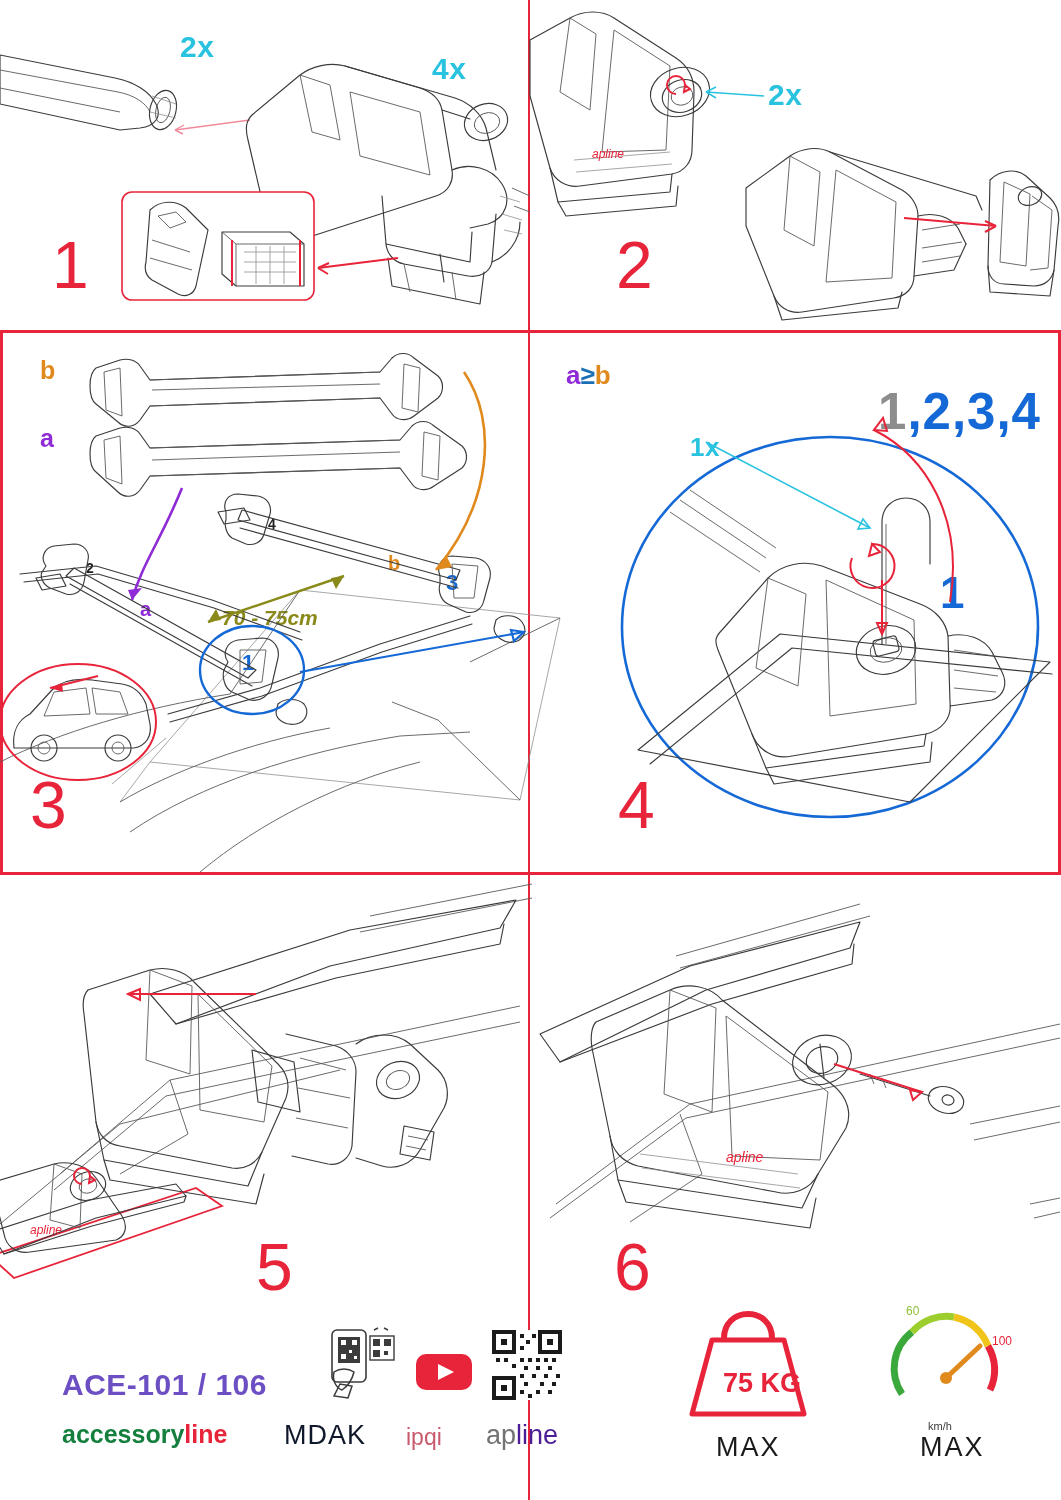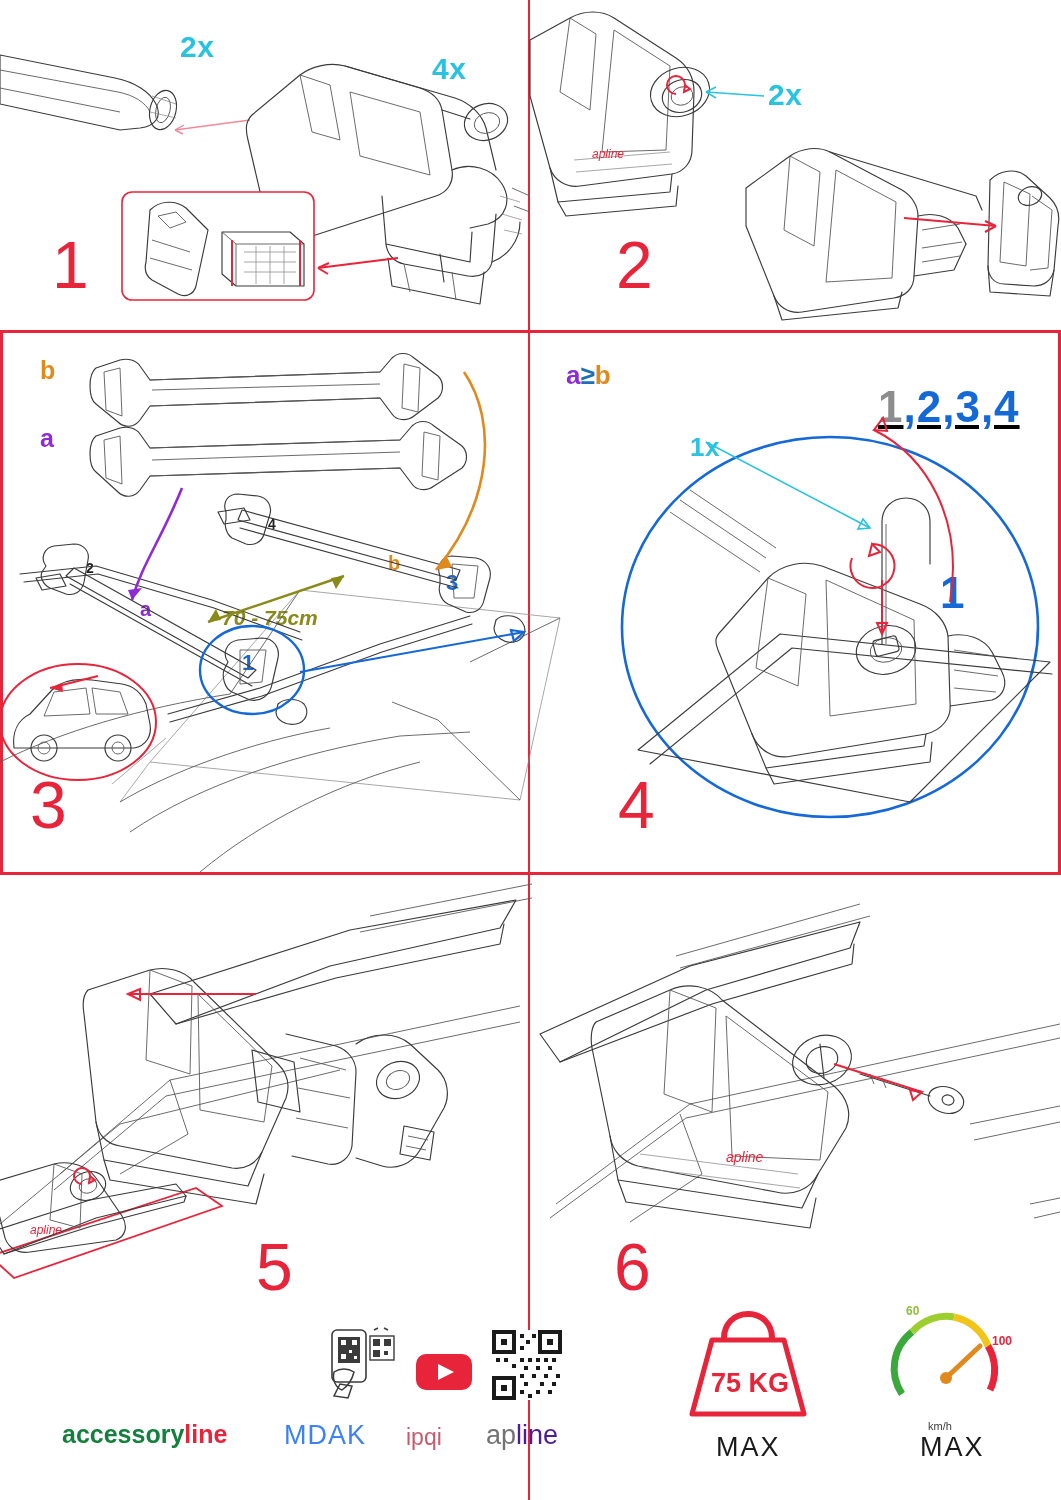--- a/index.html
+++ b/index.html
@@ -70,24 +70,23 @@
   }
   .dim-label {
     position: absolute;
     color: #8a8a1a;
     font-size: 21px;
     font-style: italic;
     font-weight: 700;
   }
   .seq {
     position: absolute;
-    font-size: 44px;
+    font-size: 51px;
     font-weight: 700;
     letter-spacing: 1px;
-    text-decoration: underline;
   }
   .seq .g { color: #8d8d8d; }
   .seq .b { color: #1569d6; }
   .big1 {
     position: absolute;
     font-size: 44px;
     font-weight: 700;
     color: #1569d6;
   }
   svg { display: block; overflow: visible; }
@@ -111,21 +110,21 @@
     position: absolute;
     font-size: 25px;
     font-weight: 700;
   }
   .brand-main .dark { color: #15803d; }
   .brand-main .red  { color: #e8243a; }
   .brand-mdak {
     position: absolute;
     font-size: 27px;
     letter-spacing: 1px;
-    color: #3b82f6;
+    color: #0f172a;
     font-weight: 400;
   }
   .brand-ipqi {
     position: absolute;
     font-size: 23px;
     color: #c85a6e;
     font-weight: 400;
   }
   .brand-apline {
     position: absolute;
@@ -147,21 +146,21 @@
     font-weight: 700;
   }
   .kmh {
     position: absolute;
     font-size: 11px;
     color: #3b3b3b;
   }
   .gauge-t {
     position: absolute;
     font-size: 12px;
-    font-weight: 700;
+    font-weight: 400;
   }
 </style>
 </head>
 <body>
 
 <div class="sheet">
 
   <div class="divider" style="top:330px;"></div>
   <div class="divider" style="top:872px;"></div>
   <div class="abs" style="left:0;top:330px;width:3px;height:542px;background:#e8243a;"></div>
@@ -456,20 +455,21 @@
 
     <path class="ln" d="M330 200 L400 222" stroke-width="1.6"></path>
     <ellipse class="ln" cx="416" cy="226" rx="18" ry="13" transform="rotate(16 416 226)" fill="#fff"></ellipse>
     <ellipse class="ln" cx="418" cy="226" rx="6" ry="5" transform="rotate(16 418 226)"></ellipse>
     <path class="ln2" d="M340 200 L344 210 M352 204 L356 214"></path>
 
     <path class="red-arrow" d="M304 190 L392 218" stroke-width="2"></path>
     <path class="red-arrow" d="M392 218 l-12 -2 l3 10 z" fill="#e8243a"></path>
   </svg>
 
+  <div class="footer-code" style="left:62px;top:1368px;">ACE-101 / 106</div>
   <div class="brand-main" style="left:62px;top:1420px;">
     <span class="dark">accessory</span><span class="red">line</span>
   </div>
   <div class="brand-mdak" style="left:284px;top:1420px;">MDAK</div>
   <div class="brand-ipqi" style="left:406px;top:1424px;">ipqi</div>
   <div class="brand-apline" style="left:486px;top:1420px;">
     <span class="d">ap</span><span class="r">line</span>
   </div>
 
   <svg class="abs" style="left:318px;top:1328px;" width="80" height="74" viewBox="0 0 80 74">
@@ -528,21 +528,21 @@
     <rect x="28" y="60" width="4" height="4" fill="#1a1a1a"></rect>
     <rect x="44" y="60" width="4" height="4" fill="#1a1a1a"></rect>
     <rect x="56" y="60" width="4" height="4" fill="#1a1a1a"></rect>
     <rect x="36" y="64" width="4" height="4" fill="#1a1a1a"></rect>
   </svg>
 
   <svg class="abs" style="left:688px;top:1310px;" width="130" height="110" viewBox="0 0 130 110">
     <path d="M36 28 C36 14 46 4 60 4 C74 4 84 14 84 28" fill="none" stroke="#e8243a" stroke-width="6"></path>
     <path d="M24 30 L96 30 L116 104 L4 104 Z" fill="none" stroke="#e8243a" stroke-width="5" stroke-linejoin="round"></path>
   </svg>
-  <div class="weight-txt" style="left:711px;top:1368px;width:90px;text-align:left;">75 KG</div>
+  <div class="weight-txt" style="left:711px;top:1368px;width:90px;text-align:right;">75 KG</div>
   <div class="max-label" style="left:716px;top:1432px;">MAX</div>
 
   <svg class="abs" style="left:888px;top:1302px;" width="120" height="120" viewBox="0 0 120 120">
     <path d="M14 92 A46 46 0 0 1 24 30" fill="none" stroke="#3aa83a" stroke-width="7"></path>
     <path d="M24 30 A46 46 0 0 1 66 15" fill="none" stroke="#9ccf2e" stroke-width="7"></path>
     <path d="M66 15 A46 46 0 0 1 100 44" fill="none" stroke="#f0c419" stroke-width="7"></path>
     <path d="M100 44 A46 46 0 0 1 102 88" fill="none" stroke="#e8243a" stroke-width="7"></path>
     <circle cx="58" cy="76" r="6" fill="#e08a1e"></circle>
     <path d="M58 76 L92 44" stroke="#e08a1e" stroke-width="5" stroke-linecap="round"></path>
   </svg>

